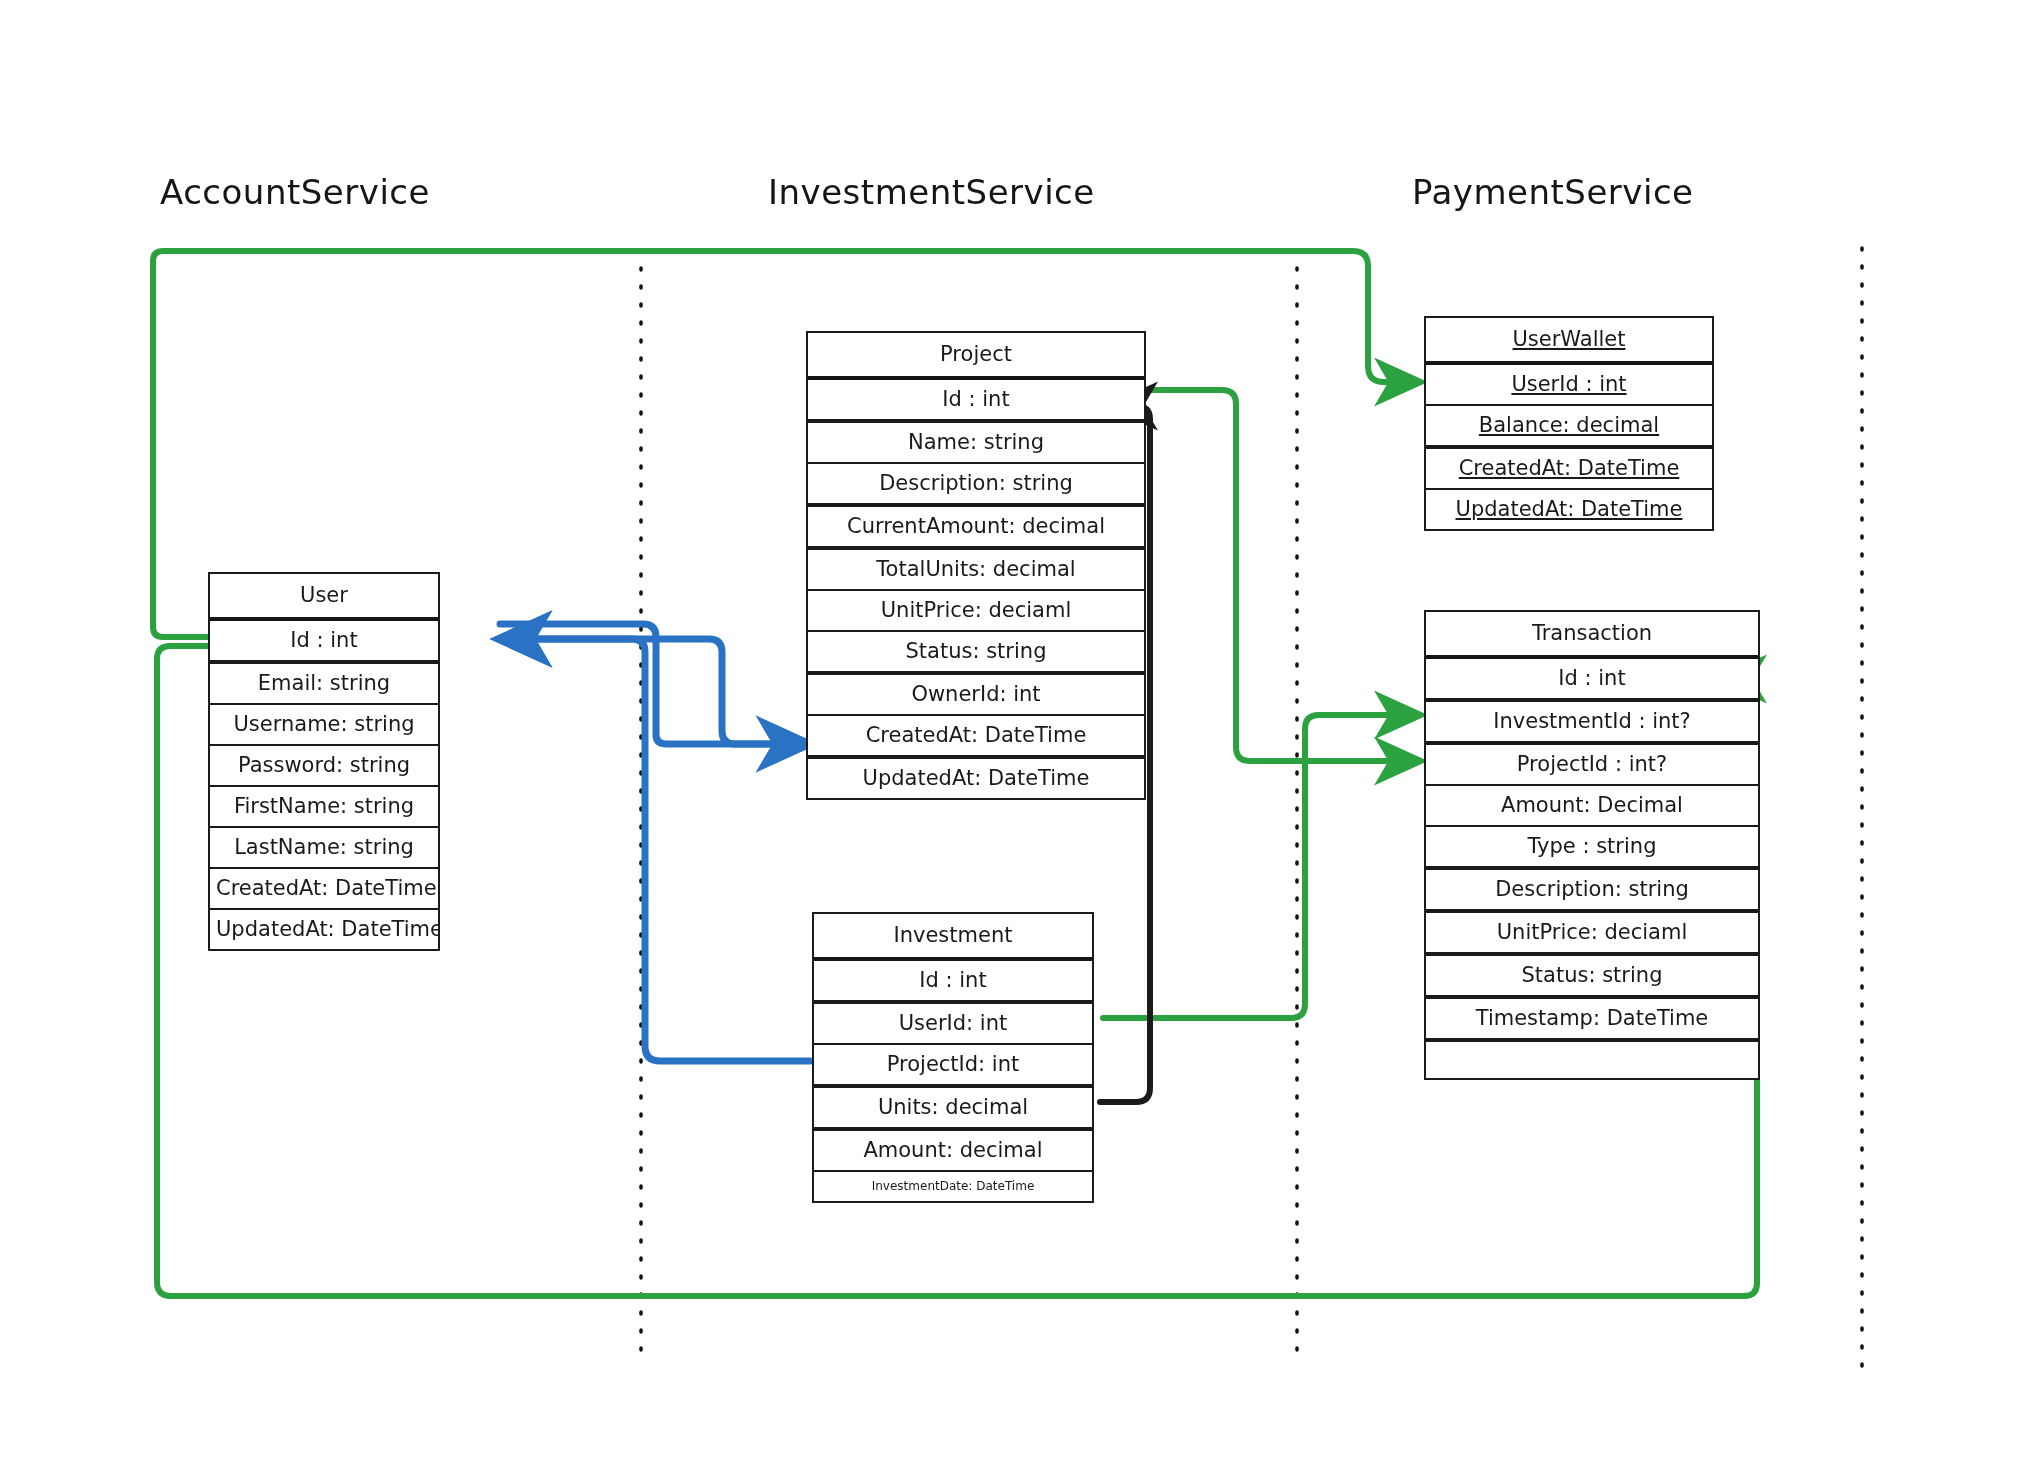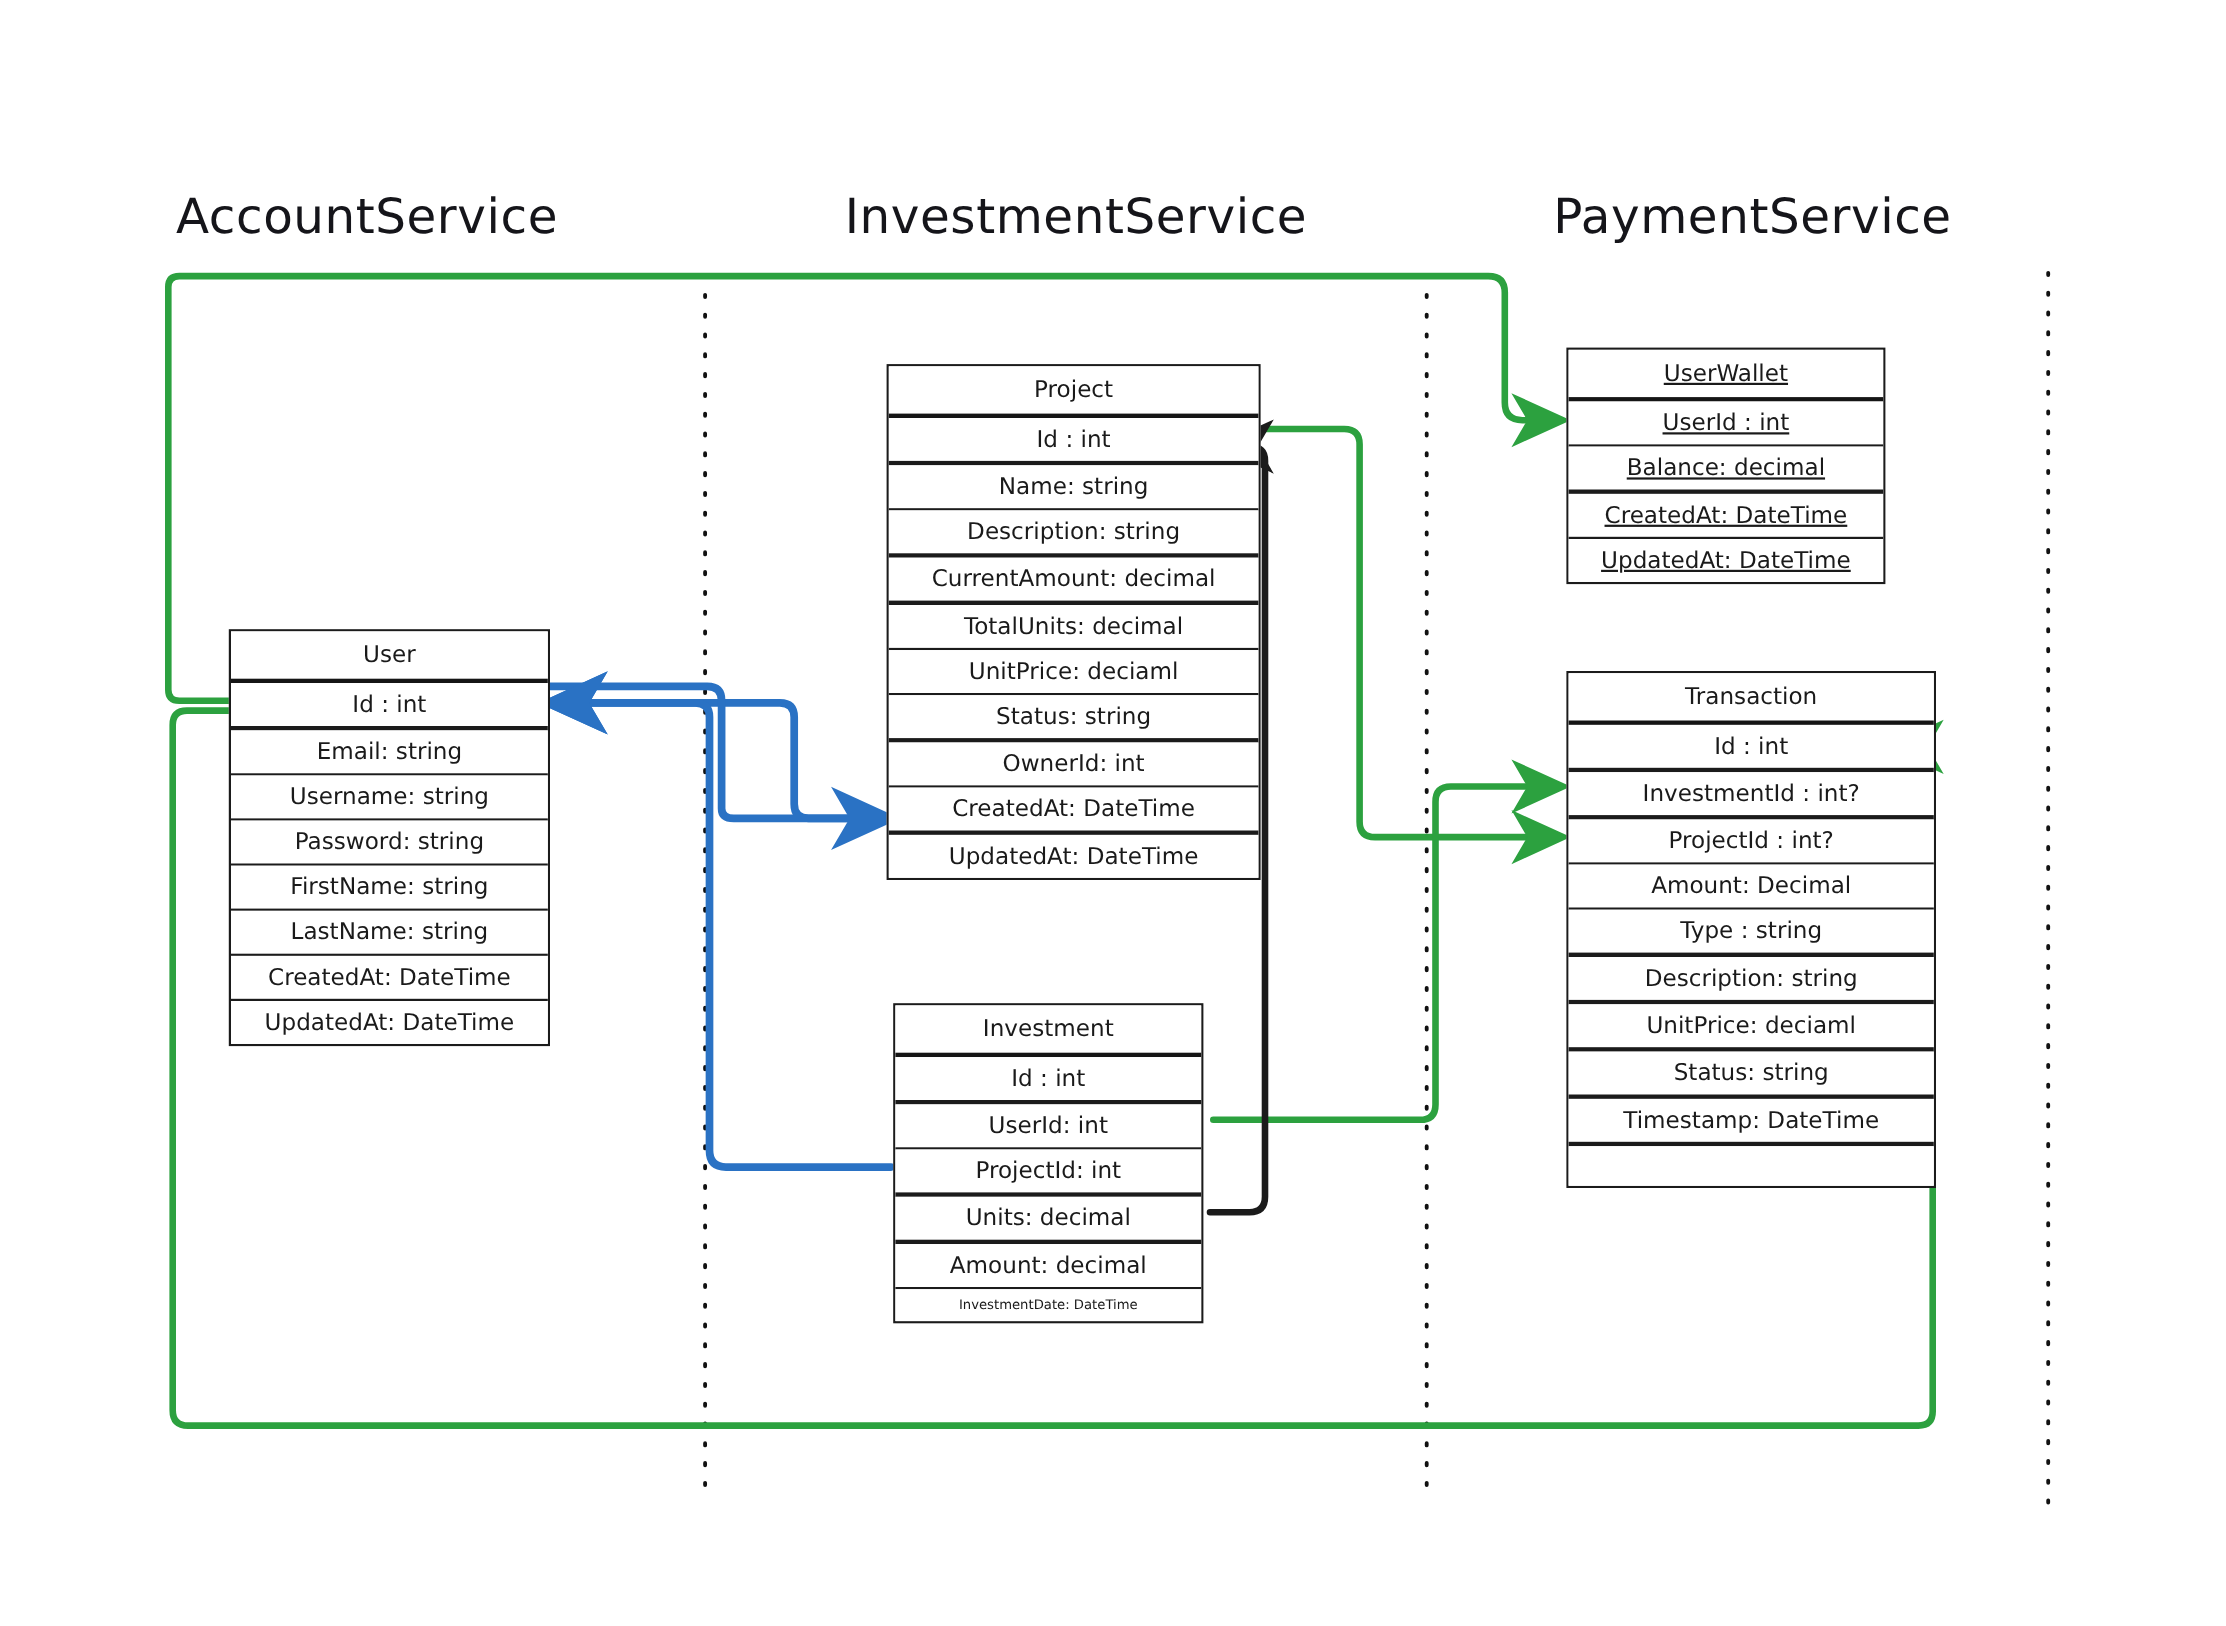--- a/index.html
+++ b/index.html
@@ -9,21 +9,21 @@
     color:#1a1a1a;
   }
   #canvas{position:absolute;inset:0;width:2024px;height:2024px;}
 
   
   .wires{position:absolute;left:0;top:0;width:2024px;height:1478px;z-index:1;pointer-events:none;}
 
   
   .lane-title{
     position:absolute;z-index:4;
-    font-size:44px;letter-spacing:.5px;white-space:nowrap;
+    font-size:34px;letter-spacing:.5px;white-space:nowrap;
     color:#15151a;
   }
 
   
   .entity{
     position:absolute;z-index:3;background:#ffffff;
     border:2.5px solid #1b1b1b;
     box-sizing:border-box;
   }
   .entity .ename{
@@ -85,21 +85,21 @@
     <path d="M 810 1061 L 660 1061 Q 645 1061 645 1046 L 645 652 Q 645 639 632 639 L 500 639" fill="none" stroke="#2a72c4" stroke-width="7" stroke-linecap="round" stroke-linejoin="round" marker-end="url(#ah-blue)"></path>
 
     <path d="M 1100 1102 L 1136 1102 Q 1150 1102 1150 1088 L 1150 419 Q 1150 406 1136 406
              L 1113 406" fill="none" stroke="#1b1b1b" stroke-width="6" stroke-linecap="round" stroke-linejoin="round" marker-end="url(#ah-black)"></path>
   </svg>
 
   <div class="lane-title" style="left:160px;top:172px;">AccountService</div>
   <div class="lane-title" style="left:768px;top:172px;">InvestmentService</div>
   <div class="lane-title" style="left:1412px;top:172px;">PaymentService</div>
 
-  <div class="entity" id="ent-user" style="left:208px;top:572px;width:292px;">
+  <div class="entity" id="ent-user" style="left:208px;top:572px;width:232px;">
     <div class="ename">User</div>
     <div class="attrs">
       <div class="attr thick">Id : int</div>
       <div class="attr">Email: string</div>
       <div class="attr">Username: string</div>
       <div class="attr">Password: string</div>
       <div class="attr">FirstName: string</div>
       <div class="attr">LastName: string</div>
       <div class="attr">CreatedAt: DateTime</div>
       <div class="attr">UpdatedAt: DateTime</div>

